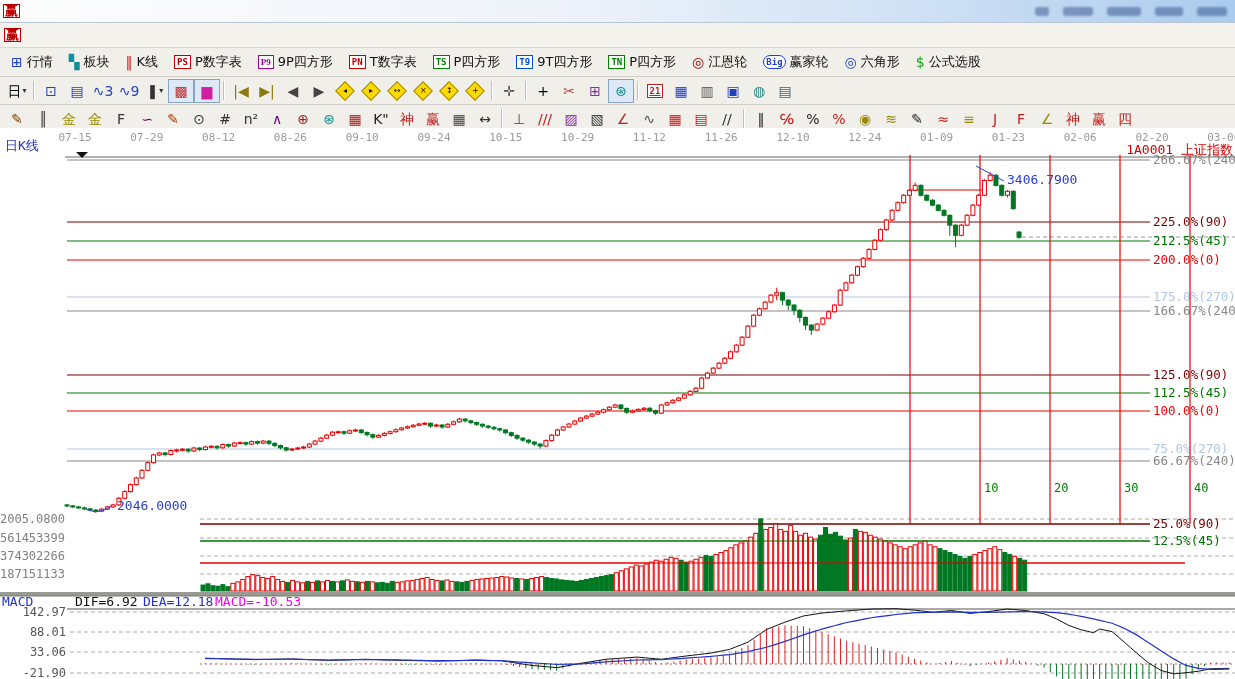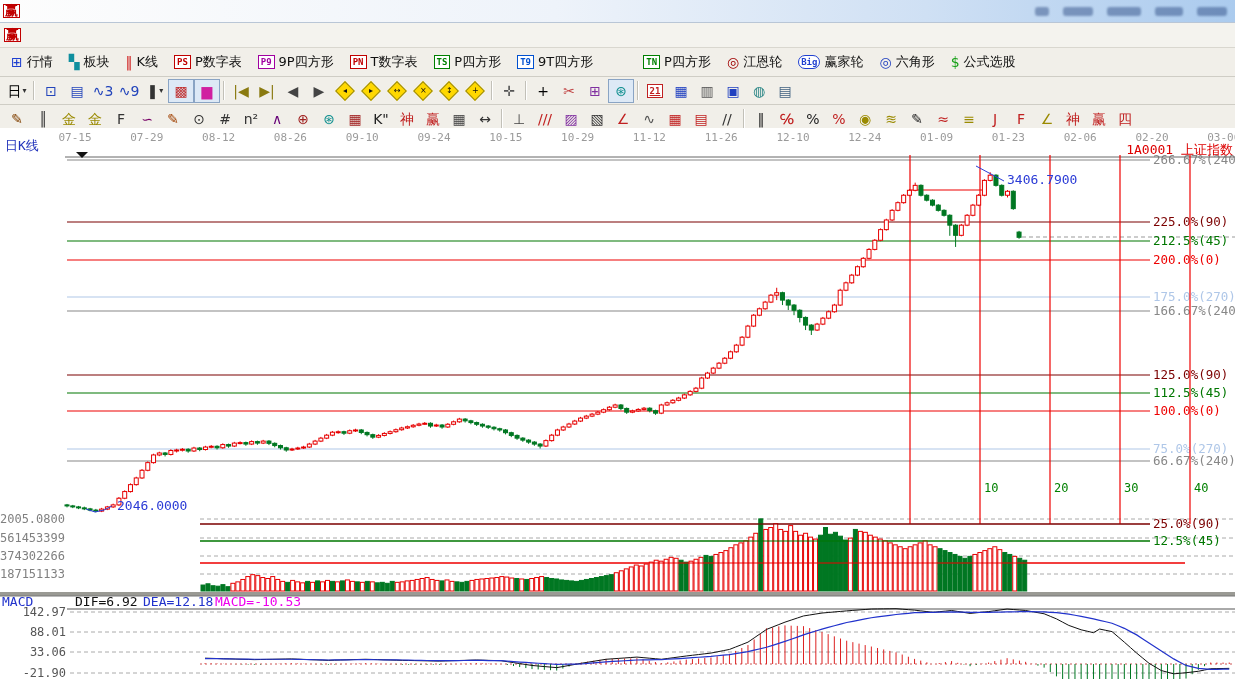--- a/index.html
+++ b/index.html
@@ -72,37 +72,37 @@
       </span>
       <span class="tb-btn">
         <span class="tb-ico" style="color: rgb(208, 32, 32);">‖</span>
         <span>K线</span>
       </span>
       <span class="tb-btn">
         <span class="tb-badge" style="color: rgb(192, 0, 0); border-color: rgb(192, 0, 0);">PS</span>
         <span>P数字表</span>
       </span>
       <span class="tb-btn">
-        <span class="tb-badge" style="color: rgb(160, 0, 160); border-color: rgb(160, 0, 160);">P9</span>
+        <span class="tb-badge" style="color: rgb(160, 0, 160); border-color: rgb(160, 0, 160); font-family: Liberation Serif, serif;">P9</span>
         <span>9P四方形</span>
       </span>
       <span class="tb-btn">
         <span class="tb-badge" style="color: rgb(192, 0, 0); border-color: rgb(192, 0, 0);">PN</span>
         <span>T数字表</span>
       </span>
       <span class="tb-btn">
         <span class="tb-badge" style="color: rgb(0, 128, 0); border-color: rgb(0, 128, 0);">TS</span>
         <span>P四方形</span>
       </span>
       <span class="tb-btn">
         <span class="tb-badge" style="color: rgb(0, 80, 208); border-color: rgb(0, 80, 208);">T9</span>
         <span>9T四方形</span>
       </span>
       <span class="tb-btn">
-        <span class="tb-badge" style="color: rgb(0, 128, 0); border-color: rgb(0, 128, 0); margin-left: 34px;">TN</span>
+        <span class="tb-badge" style="color: rgb(0, 128, 0); border-color: rgb(0, 128, 0);">TN</span>
         <span>P四方形</span>
       </span>
       <span class="tb-btn">
         <span class="tb-ico" style="color: rgb(160, 0, 0);">◎</span>
         <span>江恩轮</span>
       </span>
       <span class="tb-btn">
         <span class="tb-badge round" style="color: rgb(31, 63, 208); border-color: rgb(31, 63, 208);">Big</span>
         <span>赢家轮</span>
       </span>

